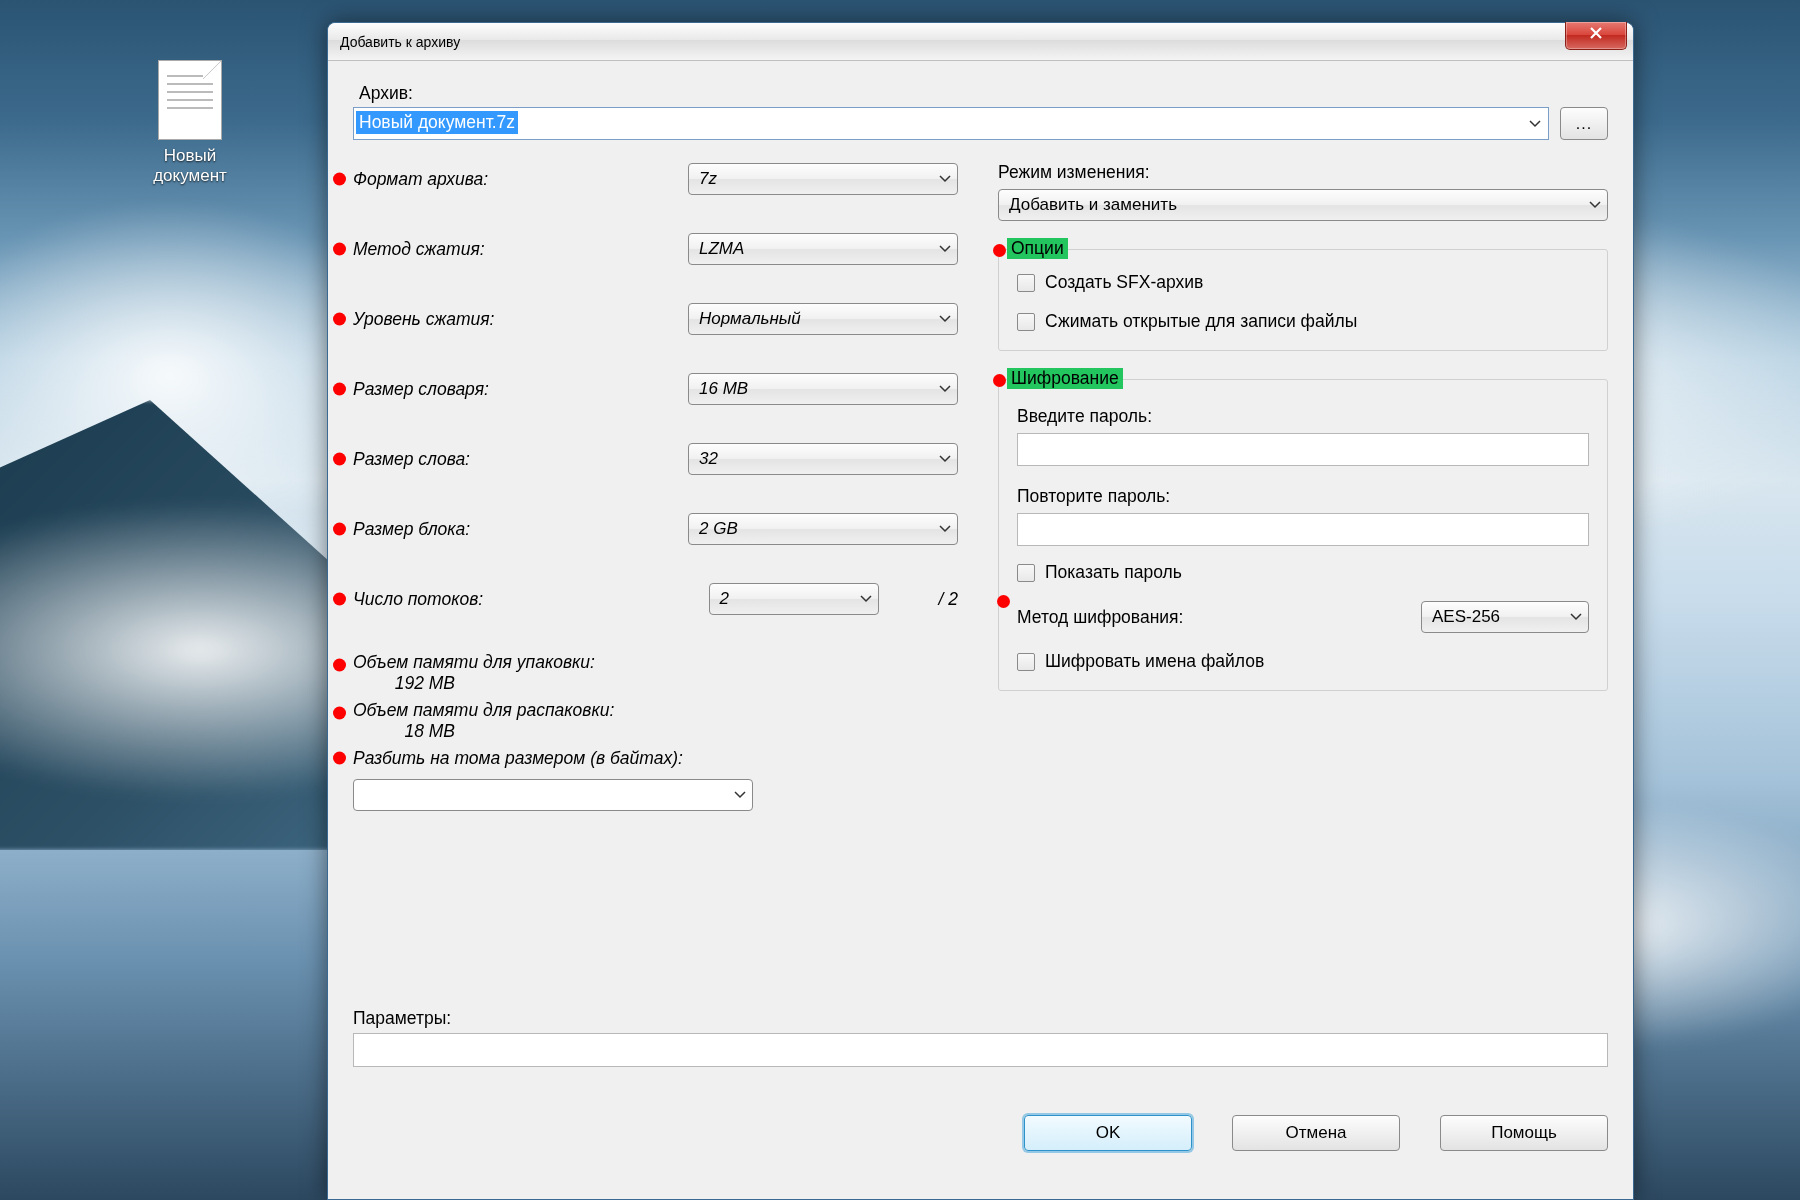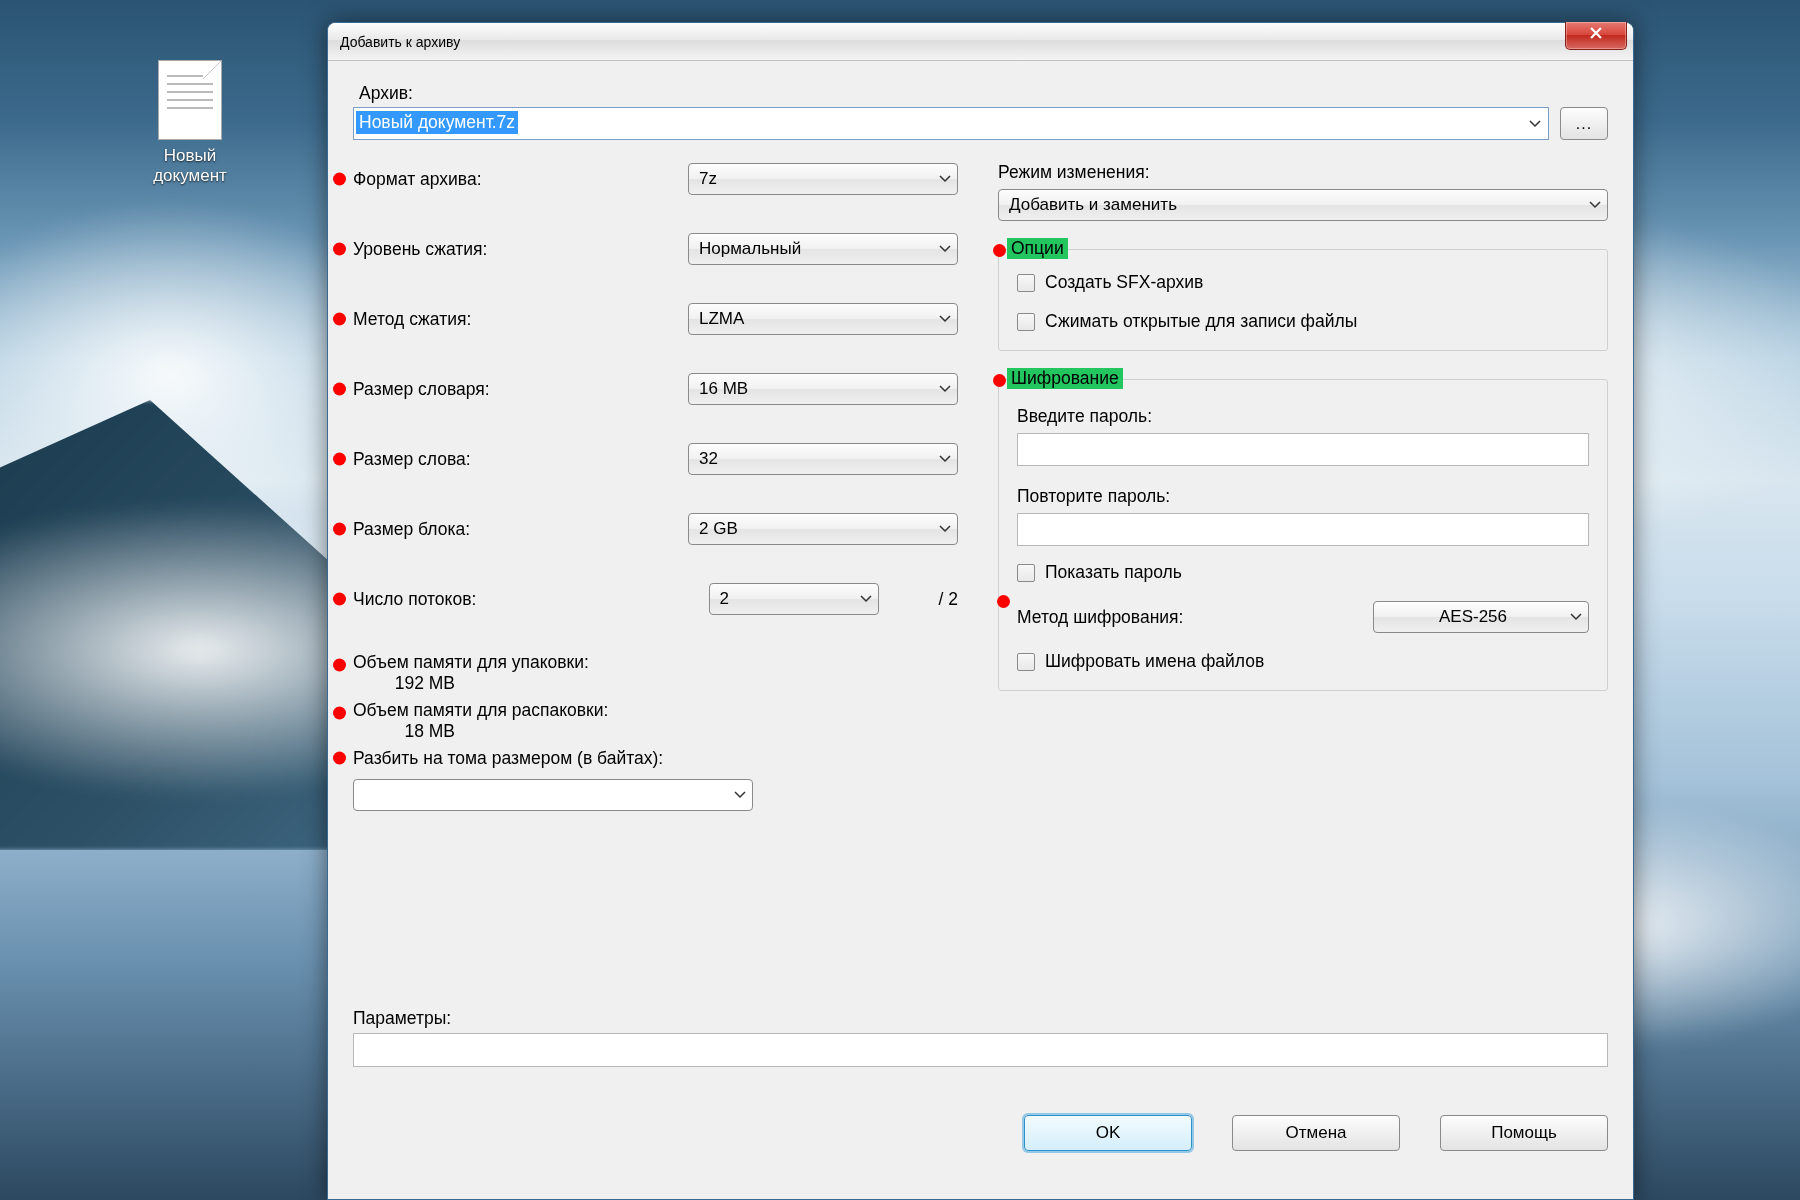--- a/index.html
+++ b/index.html
@@ -63,37 +63,37 @@
   }
   .archive-combo .sel-text { position: absolute; left: 3px; top: 4px; padding: 1px 3px; background: #3399ff; color: #fff; font-size: 17.5px; pointer-events: none; }
   .archive-combo .dd-arrow { position: absolute; right: 8px; top: 50%; transform: translateY(-50%); pointer-events: none; }
   .browse-btn {
     width: 48px; height: 33px; border: 1px solid #8a8a8a; border-radius: 4px;
     background: linear-gradient(to bottom, #fdfdfd, #e3e3e3);
     display: flex; align-items: center; justify-content: center; font-size: 16px; letter-spacing: 1px;
   }
   
   .columns { display: flex; gap: 40px; margin-top: 22px; }
-  .col-left { width: 605px; }
+  .col-left { width: 605px; font-style: italic; }
   .col-right { flex: 1; }
   
   .form-row { display: flex; align-items: center; height: 34px; margin-bottom: 36px; position: relative; }
   .row-label { flex: 1; position: relative; }
   .red-dot { position: absolute; left: -20px; top: 50%; width: 13px; height: 13px; background: #ff0000; border-radius: 50%; transform: translateY(-50%); }
   
   .dd {
     height: 32px; border: 1px solid #8a8a8a; border-radius: 4px;
     background: linear-gradient(to bottom, #fdfdfd 0%, #f1f1f1 48%, #e4e4e4 52%, #f0f0f0 100%);
     display: flex; align-items: center; padding: 0 26px 0 10px; position: relative;
     font-size: 17px;
   }
   .dd .arrow { position: absolute; right: 6px; top: 50%; transform: translateY(-50%); }
   .dd.w270 { width: 270px; }
   .dd.w170 { width: 170px; }
-  .dd.w200 { width: 216px; justify-content: center; }
+  .dd.w200 { width: 168px; }
   .dd.full { width: 100%; }
   
   .threads-suffix { margin-left: 60px; }
   
   .mem-row { display: flex; height: 26px; margin-bottom: 22px; position: relative; flex-direction: column; }
   .mem-row .row-label { flex: 1; }
   .mem-val { width: 110px; text-align: right; padding-right: 8px; }
   
   .split-section { margin-top: 10px; position: relative; }
   .split-section .dd { margin-top: 10px; width: 400px; background: #fff; }
@@ -195,35 +195,35 @@
                 <span>7z</span>
                 <span class="arrow">
                   <svg viewBox="0 0 12 8">
                     <path d="M1 1 L6 6 L11 1" fill="none" stroke="#333" stroke-width="1.5"></path>
                   </svg>
                 </span>
               </div>
           </div>
           <div class="form-row">
             <span class="red-dot"></span>
+            <span class="row-label">Метод сжатия:</span>
+            <div class="dd w270">
+                <span>LZMA</span>
+                <span class="arrow">
+                  <svg viewBox="0 0 12 8">
+                    <path d="M1 1 L6 6 L11 1" fill="none" stroke="#333" stroke-width="1.5"></path>
+                  </svg>
+                </span>
+              </div>
+          </div>
+          <div class="form-row">
+            <span class="red-dot"></span>
             <span class="row-label">Уровень сжатия:</span>
             <div class="dd w270">
                 <span>Нормальный</span>
-                <span class="arrow">
-                  <svg viewBox="0 0 12 8">
-                    <path d="M1 1 L6 6 L11 1" fill="none" stroke="#333" stroke-width="1.5"></path>
-                  </svg>
-                </span>
-              </div>
-          </div>
-          <div class="form-row">
-            <span class="red-dot"></span>
-            <span class="row-label">Метод сжатия:</span>
-            <div class="dd w270">
-                <span>LZMA</span>
                 <span class="arrow">
                   <svg viewBox="0 0 12 8">
                     <path d="M1 1 L6 6 L11 1" fill="none" stroke="#333" stroke-width="1.5"></path>
                   </svg>
                 </span>
               </div>
           </div>
           <div class="form-row">
             <span class="red-dot"></span>
             <span class="row-label">Размер словаря:</span>

